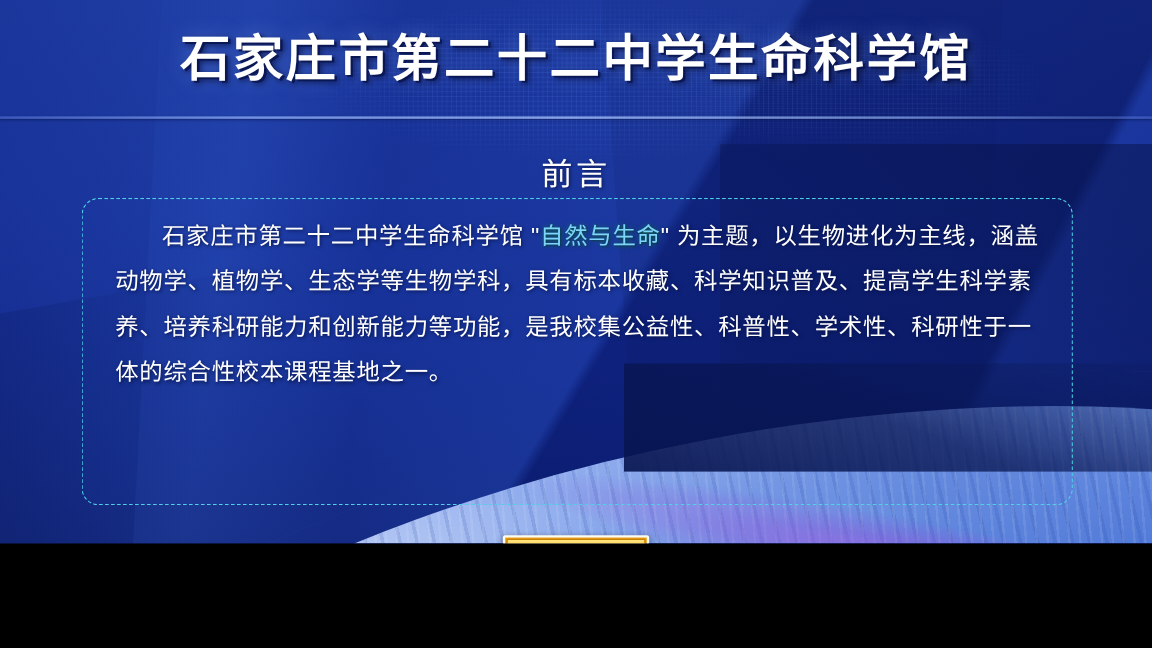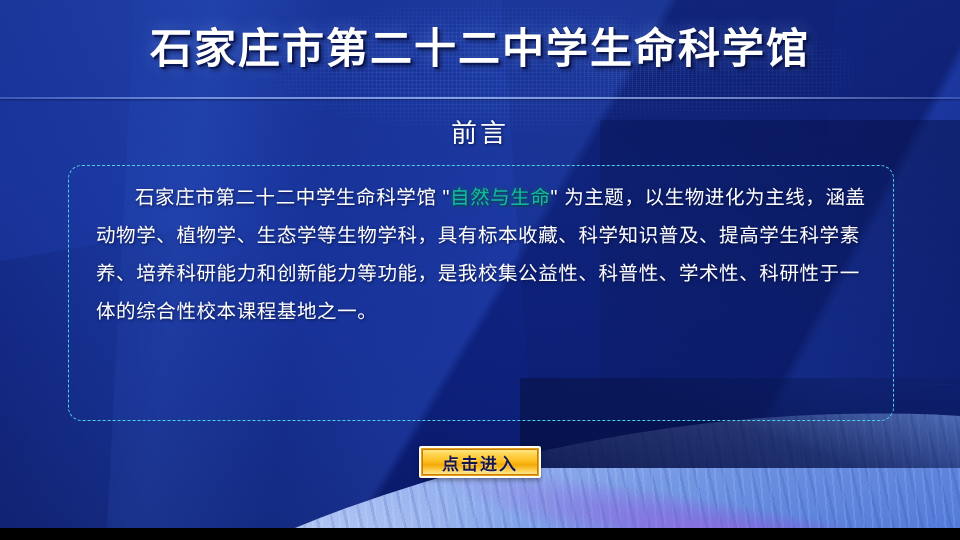--- a/index.html
+++ b/index.html
@@ -8,21 +8,21 @@
     padding: 0;
     background: #000;
   }
   body {
     font-family: "Liberation Sans", "DejaVu Sans", sans-serif;
   }
 
   .stage {
     position: relative;
     width: 960px;
-    height: 528px;
+    height: 453px;
     overflow: hidden;
     background: #0c1f78;
     user-select: none;
   }
 
   
   .bg-base {
     position: absolute;
     inset: 0;
     background:
@@ -186,21 +186,21 @@
     text-shadow:
       2px 2px 0 rgba(8,20,80,0.85),
       3px 3px 5px rgba(4,10,50,0.75),
       0 0 16px rgba(150,185,255,0.35);
     white-space: nowrap;
   }
 
   
   .subtitle {
     position: absolute;
-    left: 0; top: 116px;
+    left: 0; top: 128px;
     width: 960px;
     text-align: center;
     font-size: 26px;
     color: #ffffff;
     letter-spacing: 3px;
     line-height: 34px;
     text-shadow: 1px 1px 3px rgba(5,14,60,0.8);
   }
 
   
@@ -225,21 +225,21 @@
     line-height: 38px;
     color: #ffffff;
     letter-spacing: .6px;
     text-shadow: 1px 1px 3px rgba(5,14,60,0.85);
   }
   .body-text p {
     margin: 0;
     text-indent: 2em;
   }
   .hl-green {
-    color: #14b8a6;
+    color: #7dd3fc;
     text-shadow: 0 0 4px rgba(0,150,40,0.55), 1px 1px 2px rgba(0,40,10,0.6);
   }
   .qm { color: #ffffff; }
 
   
   .enter-btn {
     position: absolute;
     left: 419px;
     top: 446px;
     width: 122px;

